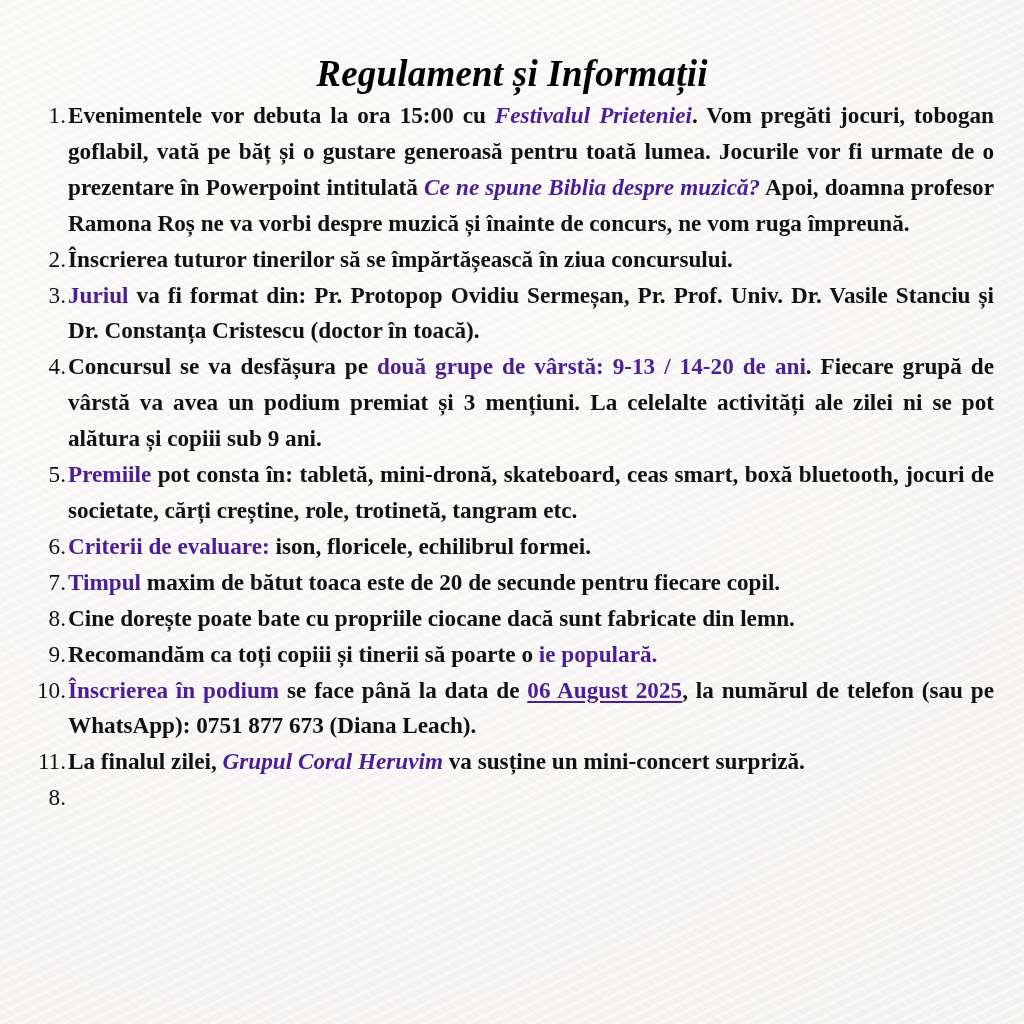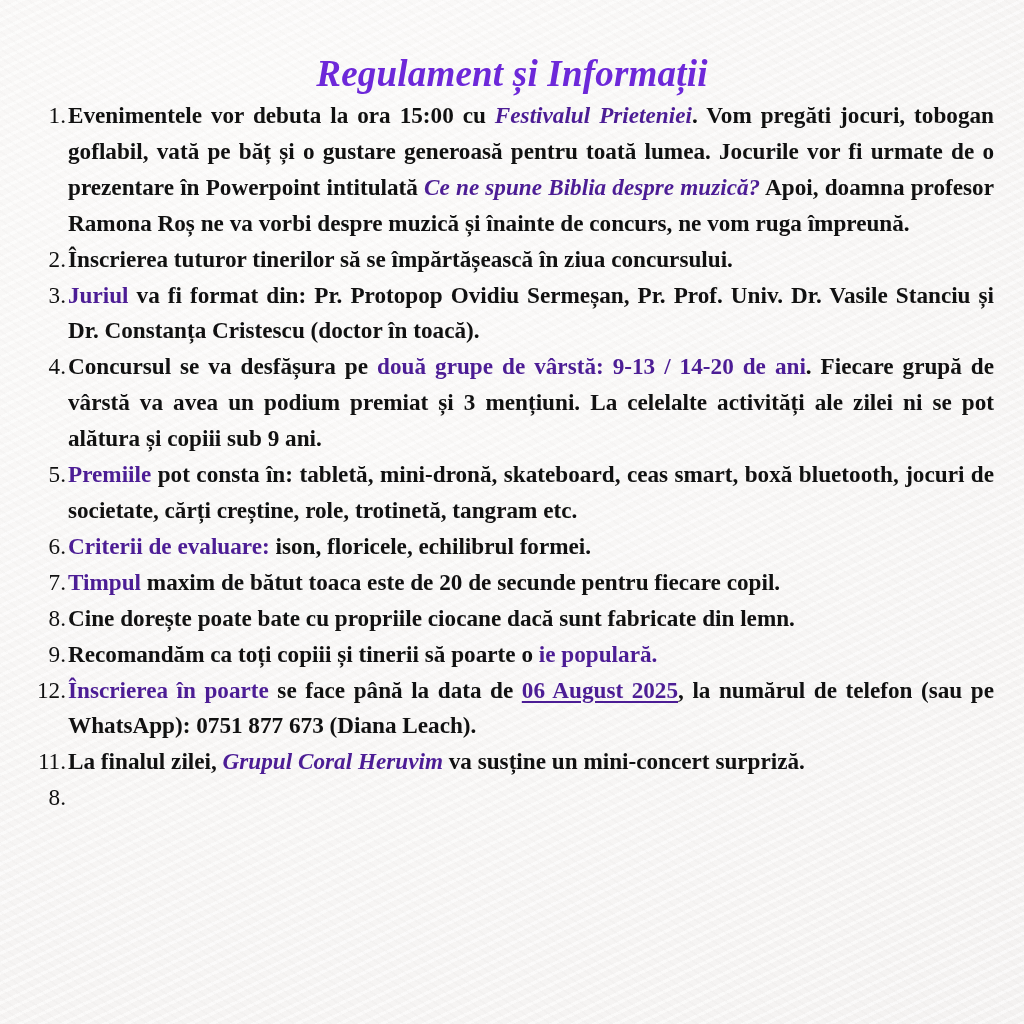--- a/index.html
+++ b/index.html
@@ -12,21 +12,21 @@
       radial-gradient(circle at 30% 20%, #fbfaf9 0%, #f4f2f1 100%);
     font-family: "Liberation Serif", "DejaVu Serif", serif;
     color: #111;
     position: relative;
   }
   .title {
     position: absolute; top: 24px; left: 0; width: 1024px;
     text-align: center;
     font-size: 37px; font-weight: bold; font-style: italic;
     line-height: 50px;
-    color: #6d28d9;
+    color: #000000;
     letter-spacing: 0.2px;
   }
   .list {
     position: absolute; top: 98px; left: 0; width: 1024px;
     margin: 0; padding: 0; list-style: none;
   }
   .item {
     position: relative;
     padding-left: 68px;
     padding-right: 30px;
@@ -72,21 +72,21 @@
   <li class="item">
     <span class="num">7.</span><span class="red">Timpul</span><span> maxim de bătut toaca este de 20 de secunde pentru fiecare copil.</span>
   </li>
   <li class="item">
     <span class="num">8.</span><span>Cine dorește poate bate cu propriile ciocane dacă sunt fabricate din lemn.</span>
   </li>
   <li class="item">
     <span class="num">9.</span><span>Recomandăm ca toți copiii și tinerii să poarte o </span><span class="red">ie populară.</span>
   </li>
   <li class="item">
-    <span class="num">12.</span><span class="red">Înscrierea în poarte</span><span> se face până la data de </span><span class="red ul">06 August 2025</span><span>, la numărul de telefon (sau pe WhatsApp): 0751 877 673 (Diana Leach).</span>
+    <span class="num">10.</span><span class="red">Înscrierea în podium</span><span> se face până la data de </span><span class="red ul">06 August 2025</span><span>, la numărul de telefon (sau pe WhatsApp): 0751 877 673 (Diana Leach).</span>
   </li>
   <li class="item">
     <span class="num">11.</span><span>La finalul zilei, </span><span class="red it">Grupul Coral Heruvim</span><span> va susține un mini-concert surpriză.</span>
   </li>
   <li class="item">
     <span class="num">8.</span>
   </li>
 </ol>
 
 </body></html>

